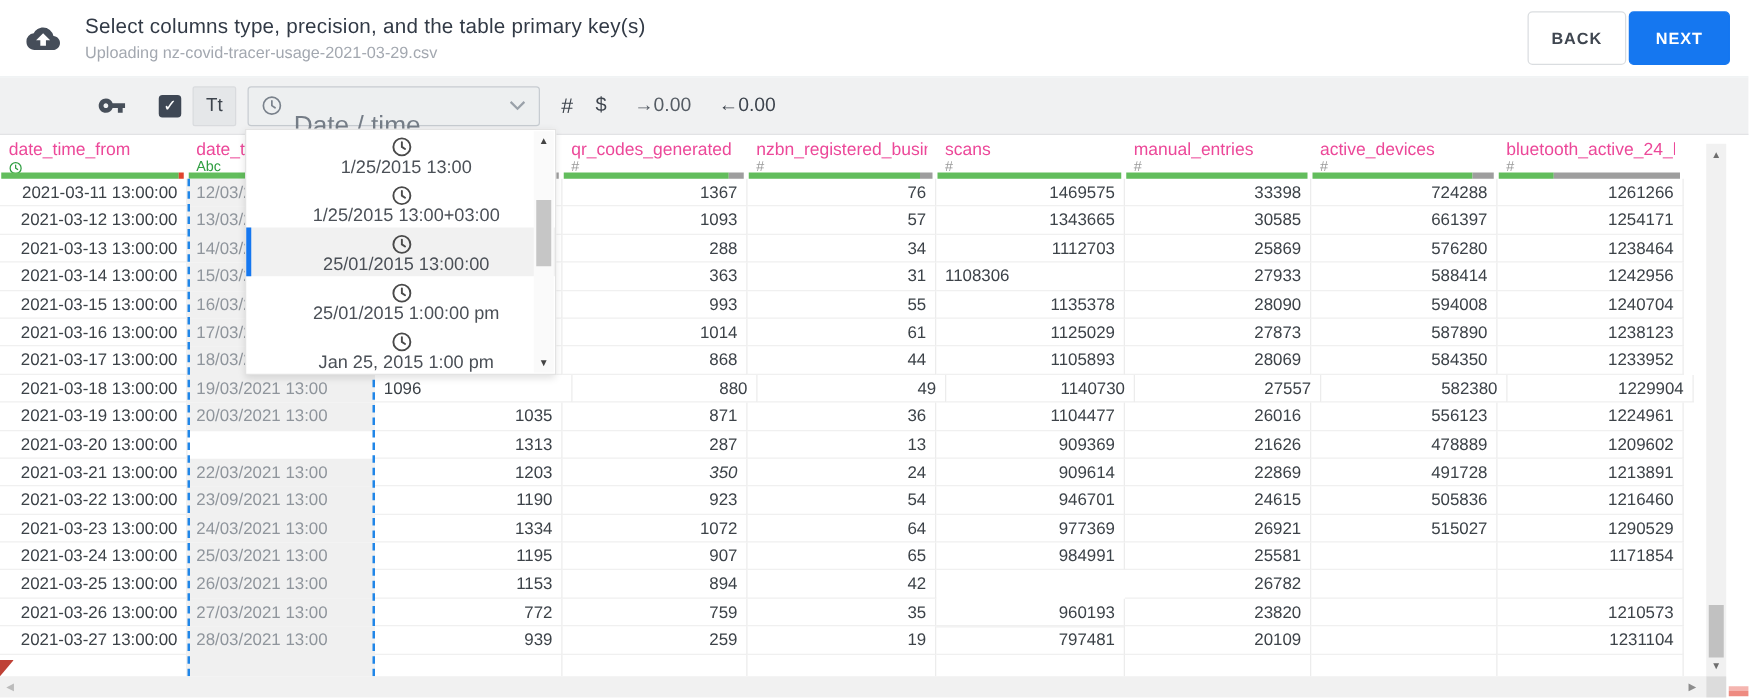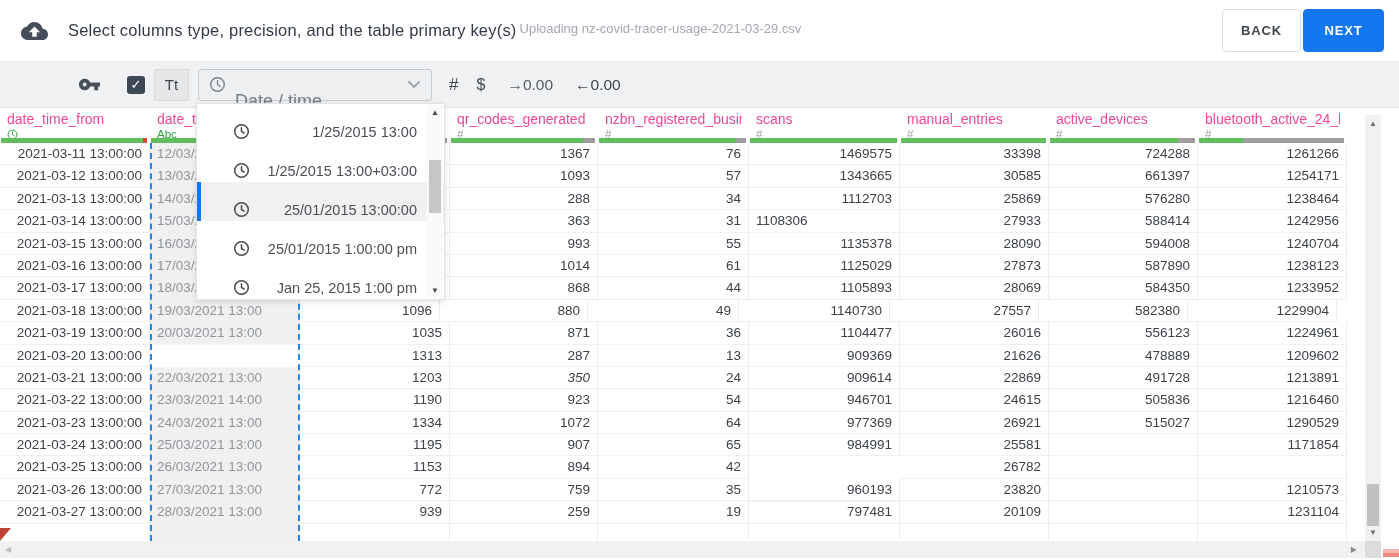--- a/index.html
+++ b/index.html
@@ -3,36 +3,36 @@
 <meta charset="utf-8">
 <style>
   * { box-sizing: border-box; margin: 0; padding: 0; }
   html,body { background:#fff; }
   body { font-family: "Liberation Sans","DejaVu Sans",sans-serif; }
   .app { position:relative; width:1399px; height:560px; background:#fff; overflow:hidden; }
 
   
   .hdr { position:absolute; top:0; left:0; width:1399px; height:62px; background:#fff; display:flex; align-items:center; padding-left:21px; border-bottom:1px solid #eceff1; }
   .hdr .up-ic { width:27px; height:24px; margin-right:20px; flex:0 0 auto; }
-  .hdr-titles { display:flex; flex-direction:row; gap:3px;justify-content:flex-end; }
+  .hdr-titles { display:flex; flex-direction:column; gap:3px;justify-content:flex-end; }
   .hdr-title { font-size:16.5px; color:#323a46; letter-spacing:.2px; }
   .hdr-sub { font-size:13px; color:#a3a8b0; }
   .hdr-btns { position:absolute; right:15px; top:9px; display:flex; gap:2px; }
   .btn { height:43px; border-radius:4px; font-size:13px; font-weight:bold; letter-spacing:.8px; display:flex; align-items:center; justify-content:center; cursor:pointer; }
   .btn-back { width:79px; background:#fff; border:1px solid #dadde0; color:#3f4650; }
   .btn-next { width:81px; background:#1577f0; border:1px solid #1577f0; color:#fff; }
 
   
   .tbar { position:absolute; top:62px; left:0; width:1399px; height:46px; background:#f0f1f2; border-bottom:1px solid #e2e3e5; display:flex; align-items:center; padding-left:78px; }
   .key-ic { width:23px; height:23px; margin-right:26px; }
   .cbx { width:18px; height:18px; background:#3e4754; border-radius:3px; color:#fff; font-size:13px; line-height:18px; text-align:center; margin-right:9px; cursor:pointer; }
   .tt-btn { width:35px; height:32px; background:#e5e7e9; border:1px solid #d9dbde; border-radius:2px; color:#3d444d; text-align:center; line-height:30px; font-size:15px; margin-right:9px; cursor:pointer; }
   .sel-ctl { width:234px; height:32px; background:#edeff0; border:1px solid #c7ccd1; border-radius:3px; display:flex; align-items:center; padding:0 10px; color:#757d87; cursor:pointer; }
   .sel-ctl .clk { margin-right:9px; flex:0 0 auto; }
-  .sel-ctl .val { flex:1; font-size:18px;margin-top:33px; }
+  .sel-ctl .val { flex:1; font-size:21px;margin-top:33px; }
   .sel-ctl .chev { flex:0 0 auto; }
   .tbar-num { color:#3e454e; font-size:16px; margin-left:18px; cursor:pointer; }
   .tbar-num.hash { margin-left:17px; font-size:17px; }
   .tbar-num.prec { font-size:15.5px; margin-left:22px; }
   .tbar-num.prec-l { color:#555c64; }
 
   
   .twrap { position:absolute; top:108px; left:0; width:1399px; height:450px; background:#fff; }
   .thead { display:flex; height:35px; position:relative; z-index:2; background:#fff; }
   .th { position:relative; padding:3px 7px 0 7px; cursor:pointer; }
@@ -47,21 +47,21 @@
   .td { font-size:13.5px; color:#3c4248; line-height:21.5px; padding:0 7px; white-space:nowrap; overflow:hidden; border-right:1px solid #ececec; border-bottom:1px solid #f0f0f0; }
   .td.alt { color:#8f959c; }
   .td.selcol { background:#f0f0f0; border-right-color:transparent; border-bottom-color:transparent; }
   .partial { display:flex; height:17px; }
   .partial .td { border-bottom:none; height:17px; }
   .selcol-borders { position:absolute; left:150px; top:35px; width:150px; height:398px; border-left:2px dashed #2086e8; border-right:2px dashed #2086e8; z-index:3; pointer-events:none; }
   .err-tri { position:absolute; left:0; top:420px; width:11px; height:13px; background:#bf4136; clip-path:polygon(0 0,100% 0,0 100%); z-index:2; }
 
   
   .dd-panel { position:absolute; left:196px; top:103px; width:249px; height:197px; background:#fff; border:1px solid #e3e3e3; box-shadow:0 2px 6px rgba(0,0,0,.12); z-index:10; }
-  .dd-item { position:relative; height:39px; display:flex; align-items:center; padding:16px 27px 0 36px; cursor:pointer; }
+  .dd-item { position:relative; height:39px; display:flex; align-items:center; padding:5px 27px 0 36px; cursor:pointer;flex-direction:column; }
   .dd-item.sel { background:#f1f1f1; }
   .dd-item .selbar { position:absolute; left:0; top:0; width:4px; height:100%; background:#1577f0; }
   .dd-item .lbl { flex:1; text-align:right; font-size:14.5px; color:#4b5057; white-space:nowrap; }
   .dd-item svg { flex:0 0 auto; margin-right:8px; }
   .dd-sb { position:absolute; right:1px; top:1px; bottom:1px; width:16px; background:#fafafa; }
   .dd-sb .arr { position:absolute; left:0; width:16px; text-align:center; font-size:8px; color:#444; cursor:pointer; }
   .dd-sb .thumb { position:absolute; left:2px; width:12px; background:#c6c6c6; cursor:pointer; }
 
   
   .vscroll { position:absolute; left:1365px; top:115px; width:16px; height:426px; background:#f1f1f1; z-index:4; }
@@ -279,21 +279,21 @@
           <div class="td" style="width: 148px; text-align: right;">868</div>
           <div class="td" style="width: 151px; text-align: right;">44</div>
           <div class="td" style="width: 151px; text-align: right;">1105893</div>
           <div class="td" style="width: 149px; text-align: right;">28069</div>
           <div class="td" style="width: 149px; text-align: right;">584350</div>
           <div class="td" style="width: 149px; text-align: right;">1233952</div>
         </div>
         <div class="trow">
           <div class="td" style="width: 150px; text-align: right;">2021-03-18 13:00:00</div>
           <div class="td selcol alt" style="width: 150px; text-align: left;">19/03/2021 13:00</div>
-          <div class="td" style="width: 140px; text-align: right;">1096</div>
+          <div class="td" style="width: 158px; ">1096</div>
           <div class="td" style="width: 148px; text-align: right;">880</div>
           <div class="td" style="width: 151px; text-align: right;">49</div>
           <div class="td" style="width: 151px; text-align: right;">1140730</div>
           <div class="td" style="width: 149px; text-align: right;">27557</div>
           <div class="td" style="width: 149px; text-align: right;">582380</div>
           <div class="td" style="width: 149px; text-align: right;">1229904</div>
         </div>
         <div class="trow">
           <div class="td" style="width: 150px; text-align: right;">2021-03-19 13:00:00</div>
           <div class="td selcol alt" style="width: 150px; text-align: left;">20/03/2021 13:00</div>
@@ -322,21 +322,21 @@
           <div class="td" style="width: 150px; text-align: right;">1203</div>
           <div class="td" style="width: 148px; text-align: right; font-style: italic;">350</div>
           <div class="td" style="width: 151px; text-align: right;">24</div>
           <div class="td" style="width: 151px; text-align: right;">909614</div>
           <div class="td" style="width: 149px; text-align: right;">22869</div>
           <div class="td" style="width: 149px; text-align: right;">491728</div>
           <div class="td" style="width: 149px; text-align: right;">1213891</div>
         </div>
         <div class="trow">
           <div class="td" style="width: 150px; text-align: right;">2021-03-22 13:00:00</div>
-          <div class="td selcol alt" style="width: 150px; text-align: left;">23/03/2021 14:00</div>
+          <div class="td selcol alt" style="width: 150px; text-align: left;">23/09/2021 13:00</div>
           <div class="td" style="width: 150px; text-align: right;">1190</div>
           <div class="td" style="width: 148px; text-align: right;">923</div>
           <div class="td" style="width: 151px; text-align: right;">54</div>
           <div class="td" style="width: 151px; text-align: right;">946701</div>
           <div class="td" style="width: 149px; text-align: right;">24615</div>
           <div class="td" style="width: 149px; text-align: right;">505836</div>
           <div class="td" style="width: 149px; text-align: right;">1216460</div>
         </div>
         <div class="trow">
           <div class="td" style="width: 150px; text-align: right;">2021-03-23 13:00:00</div>

